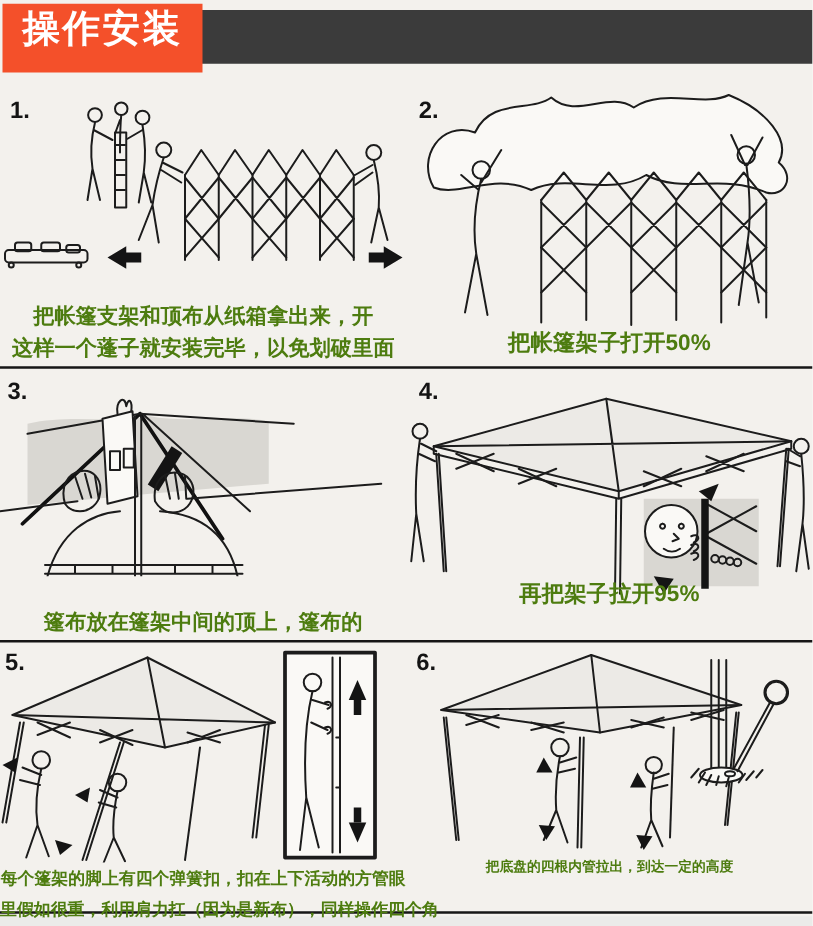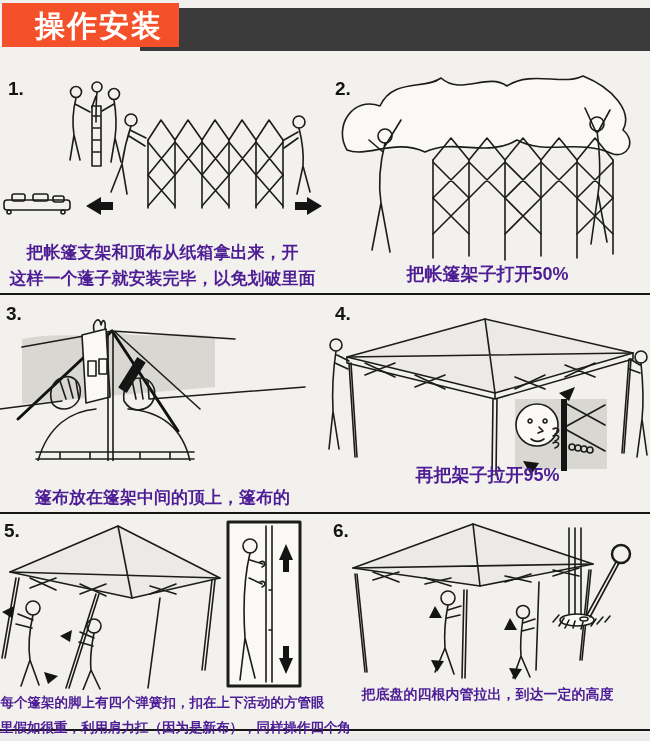--- a/index.html
+++ b/index.html
@@ -1,28 +1,28 @@
 <!DOCTYPE html>
 <html><head>
 <meta charset="utf-8">
 <style>
   html,body{margin:0;padding:0;}
   body{font-family:"Liberation Sans","DejaVu Sans",sans-serif;}
   #page{position:relative;width:650px;height:741px;background:#f3f1ed;overflow:hidden;}
 
   
   #header-bar{position:absolute;top:8px;left:140px;right:0;height:43px;background:#3b3b3b;}
-  #header-badge{position:absolute;top:3px;left:2px;width:160px;height:44px;background:#f4502a;
-    display:flex;align-items:flex-end;justify-content:center;padding-left:17px;}
+  #header-badge{position:absolute;top:3px;left:2px;width:160px;height:55px;background:#f4502a;
+    display:flex;align-items:flex-start;justify-content:center;}
   #header-badge span{color:#fff;font-size:30px;font-weight:900;letter-spacing:2px;}
 
   
   .cell{position:absolute;width:325px;}
   .step-num{position:absolute;font-size:19px;font-weight:900;color:#141414;z-index:3;}
-  .caption{position:absolute;left:0;right:0;text-align:center;color:#4c1d95;font-weight:700;z-index:3;}
+  .caption{position:absolute;left:0;right:0;text-align:center;color:#4d7c0f;font-weight:700;z-index:3;}
   .caption div{white-space:nowrap;}
   .divider{position:absolute;left:0;width:650px;height:2px;background:#161616;}
   #bottom-strip{position:absolute;left:0;top:733px;width:650px;height:8px;background:#ebebe9;}
 
   svg{position:absolute;left:0;top:0;}
   .ln{stroke:#1c1c1c;stroke-width:1.6;fill:none;stroke-linecap:round;stroke-linejoin:round;}
   .thick{stroke:#111;stroke-width:3;fill:none;stroke-linecap:round;}
   .fillb{fill:#141414;stroke:none;}
   .cloth{fill:#d9d7d2;stroke:none;}
   .roof{fill:#eceae6;stroke:#1c1c1c;stroke-width:1.6;stroke-linejoin:round;}
@@ -278,21 +278,21 @@
 
       <g>
         <path class="ln" d="M244,8 V96 M250,8 V96 M256,8 V96"></path>
         <ellipse class="white" cx="252" cy="100" rx="17" ry="6"></ellipse>
         <ellipse class="ln" cx="259" cy="99" rx="4" ry="2"></ellipse>
         <circle class="ln" cx="296" cy="34" r="9" style="stroke-width:2.5;"></circle>
         <path class="ln" d="M291,42 L262,95 M294,43 L265,97"></path>
         <path class="ln" d="M228,102 l6,-7 M234,106 l5,-8 M240,108 l4,-8 M266,106 l5,-7 M272,104 l6,-7 M280,102 l5,-6 M248,108 l2,-7 M256,109 l2,-7"></path>
       </g>
     </svg>
-    <div class="caption" style="top:162px;font-size:14px;line-height:28px;">
+    <div class="caption" style="top:162px;font-size:11px;line-height:28px;">
       <div>把底盘的四根内管拉出，到达一定的高度</div>
     </div>
   </div>
 
   <div class="divider" style="top:729px;"></div>
   <div id="bottom-strip"></div>
 
 </div>
 
 </body></html>

